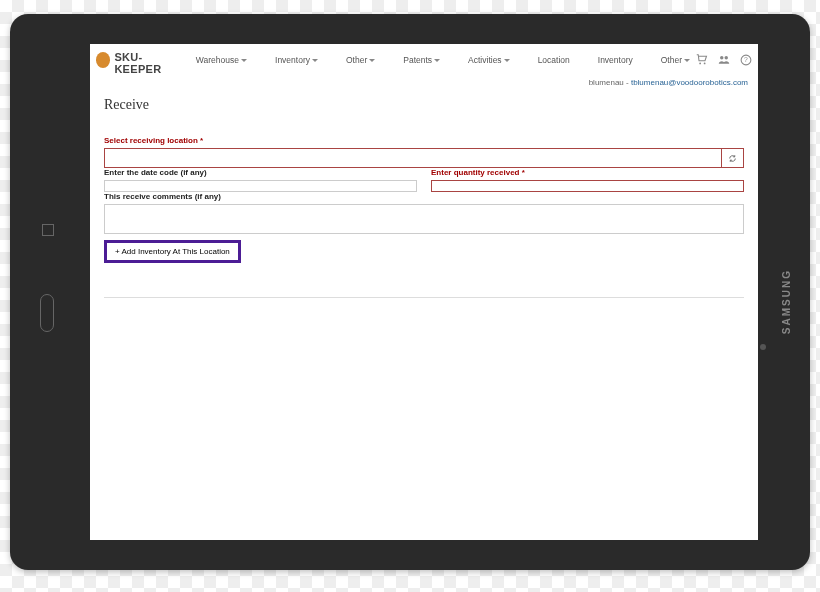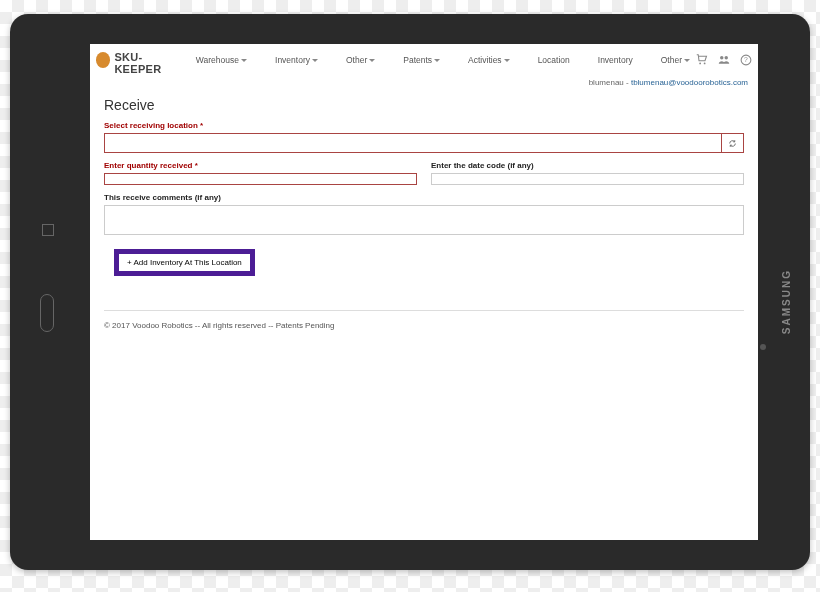--- a/index.html
+++ b/index.html
@@ -118,23 +118,23 @@
   .userline {
     text-align: right;
     font-size: 8px;
     color: #666;
     padding: 2px 10px 6px 17px;
   }
   .userline a { color: #2a6496; text-decoration: none; }
 
   
   .content { padding: 4px 14px; font-size: 9px; color: #333; }
-  .page-title { font-size: 14px; font-weight: normal; margin-bottom: 8px; }
-
-  .row { display: flex; gap: 14px; margin-bottom: 8px; }
+  .page-title { font-size: 14px; font-weight: normal; margin-bottom: 23px; font-family: Liberation Serif, serif; }
+
+  .row { display: flex; gap: 14px; }
   .col { flex: 1; display: flex; flex-direction: column; }
   .label { font-size: 8px; font-weight: bold; margin-bottom: 3px; }
   .label.req { color: #a00000; }
   .label.norm { color: #222; }
 
   .field-group { display: flex; }
   .field {
     flex: 1;
     height: 20px;
     border: 1px solid #a94442;
@@ -158,24 +158,23 @@
     resize: none;
     border-color: #ccc;
     padding: 4px;
   }
 
   .add-btn {
     margin-top: 6px;
     display: inline-block;
     padding: 4px 8px;
     font-size: 8px;
-    border: 5px solid #4c1d95;
+    border: 3px solid #4c1d95;
     background: #fff;
     cursor: pointer;
-    margin-left: 10px;
   }
 
   hr.sep {
     margin: 34px 0 10px 0;
     border: none;
     border-top: 1px solid #ddd;
   }
   .footer {
     font-size: 8px;
     color: #555;
@@ -245,36 +244,35 @@
               <svg viewBox="0 0 16 16">
                   <path d="M3 8a5 5 0 0 1 9-3M13 8a5 5 0 0 1-9 3M12 2v3h-3M4 14v-3h3"></path>
                 </svg>
             </span>
           </div>
         </div>
       </div>
 
       <div class="row">
         <div class="col">
+          <div class="label norm">Enter the date code (if any)</div>
+          <input class="field plain" style="">
+        </div>
+        <div class="col">
           <div class="label req">Enter quantity received *</div>
           <input class="field" style="">
-        </div>
-        <div class="col">
-          <div class="label norm">Enter the date code (if any)</div>
-          <input class="field plain" style="">
         </div>
       </div>
 
       <div class="row">
         <div class="col">
           <div class="label norm">This receive comments (if any)</div>
           <textarea class="field" style=""></textarea>
         </div>
       </div>
 
       <button class="add-btn">+ Add Inventory At This Location</button>
 
       <hr class="sep">
-      <div class="footer">© 2017 Voodoo Robotics -- All rights reserved -- Patents Pending</div>
     </div>
 
   </div>
 </div>
 
 </body></html>

